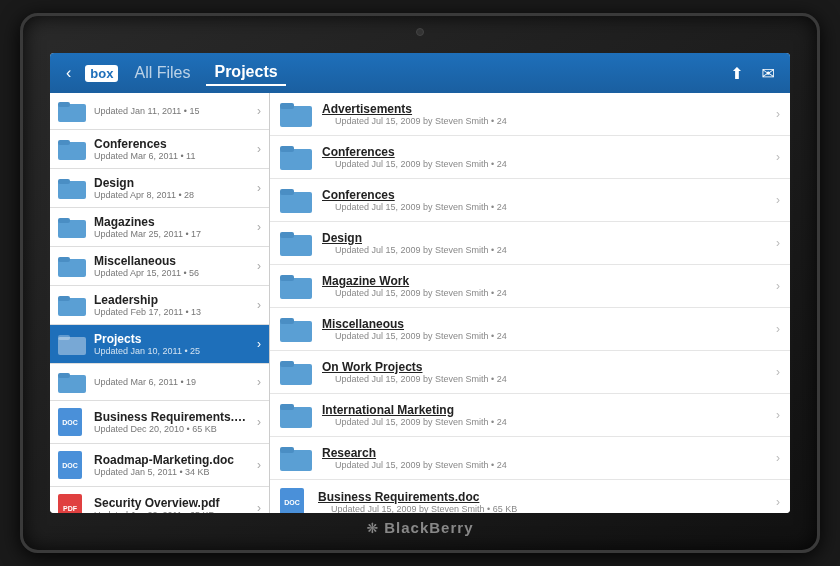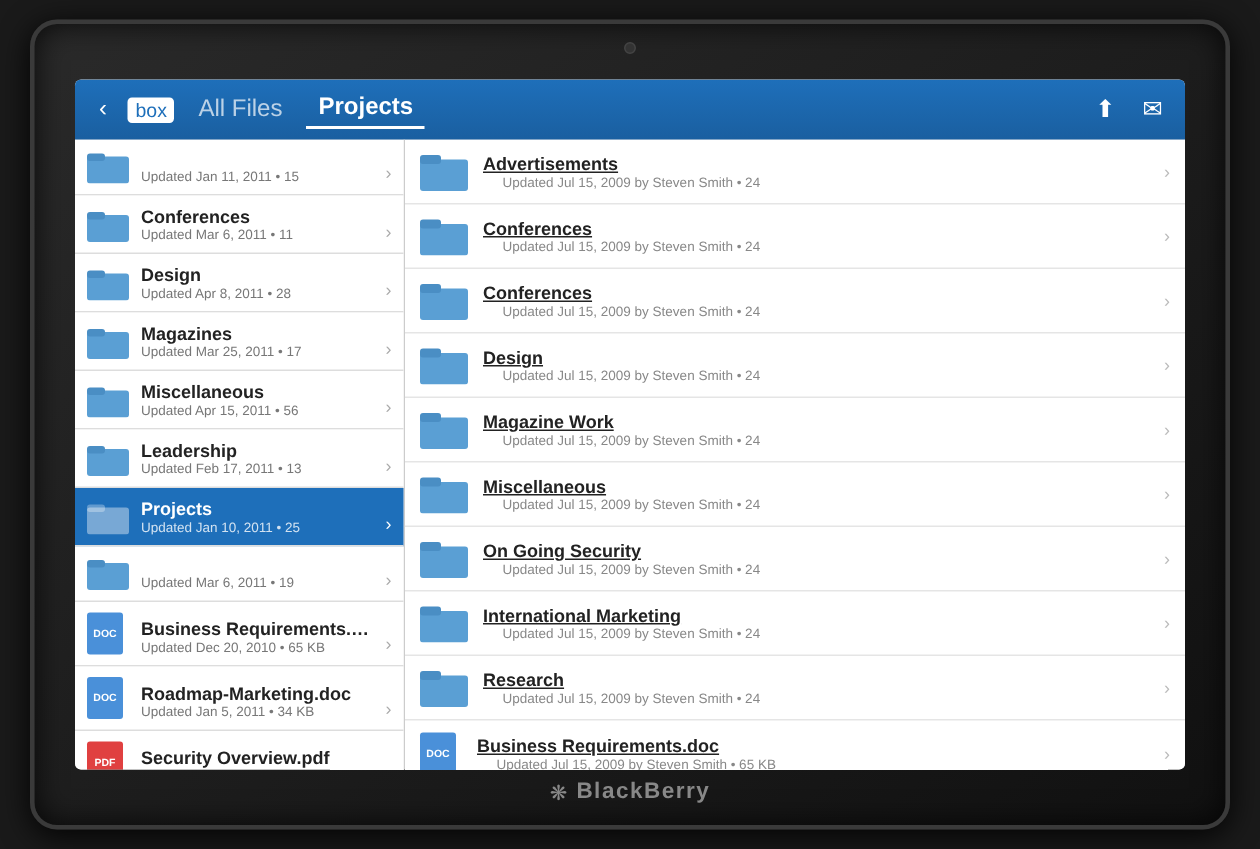--- a/index.html
+++ b/index.html
@@ -72,21 +72,21 @@
 
     .box-logo {
       display: flex;
       align-items: center;
       gap: 2px;
     }
 
     .box-logo-box {
       background: white;
       color: #1e6fba;
-      font-weight: normal;
+      font-weight: bold;
       font-size: 13px;
       padding: 1px 5px;
       border-radius: 3px;
     }
 
     .header-tab {
       color: rgba(255,255,255,0.7);
       font-size: 16px;
       padding: 3px 8px;
       cursor: pointer;
@@ -118,21 +118,21 @@
     .left-panel {
       width: 220px;
       background: #e8e8e8;
       border-right: 1px solid #ccc;
       overflow-y: auto;
       flex-shrink: 0;
     }
 
     .left-item {
       display: flex;
-      align-items: flex-end;
+      align-items: center;
       padding: 7px 8px;
       border-bottom: 1px solid #ddd;
       cursor: pointer;
       background: white;
       gap: 8px;
     }
 
     .left-item.active {
       background: #1e6fba;
       color: white;
@@ -528,21 +528,21 @@
         </div>
 
         <div class="right-item">
           <div class="right-folder-icon">
             <svg viewBox="0 0 32 26">
                 <rect x="0" y="5" width="32" height="21" rx="2" fill="#5a9fd4"></rect>
                 <rect x="0" y="2" width="14" height="6" rx="2" fill="#4a8ec4"></rect>
               </svg>
           </div>
           <div class="right-item-text">
-            <div class="right-item-name">On Going Security</div>
+            <div class="right-item-name">On Work Projects</div>
             <div class="right-item-meta">Updated Jul 15, 2009 by Steven Smith • 24</div>
           </div>
           <div class="right-chevron">›</div>
         </div>
 
         <div class="right-item">
           <div class="right-folder-icon">
             <svg viewBox="0 0 32 26">
                 <rect x="0" y="5" width="32" height="21" rx="2" fill="#5a9fd4"></rect>
                 <rect x="0" y="2" width="14" height="6" rx="2" fill="#4a8ec4"></rect>

